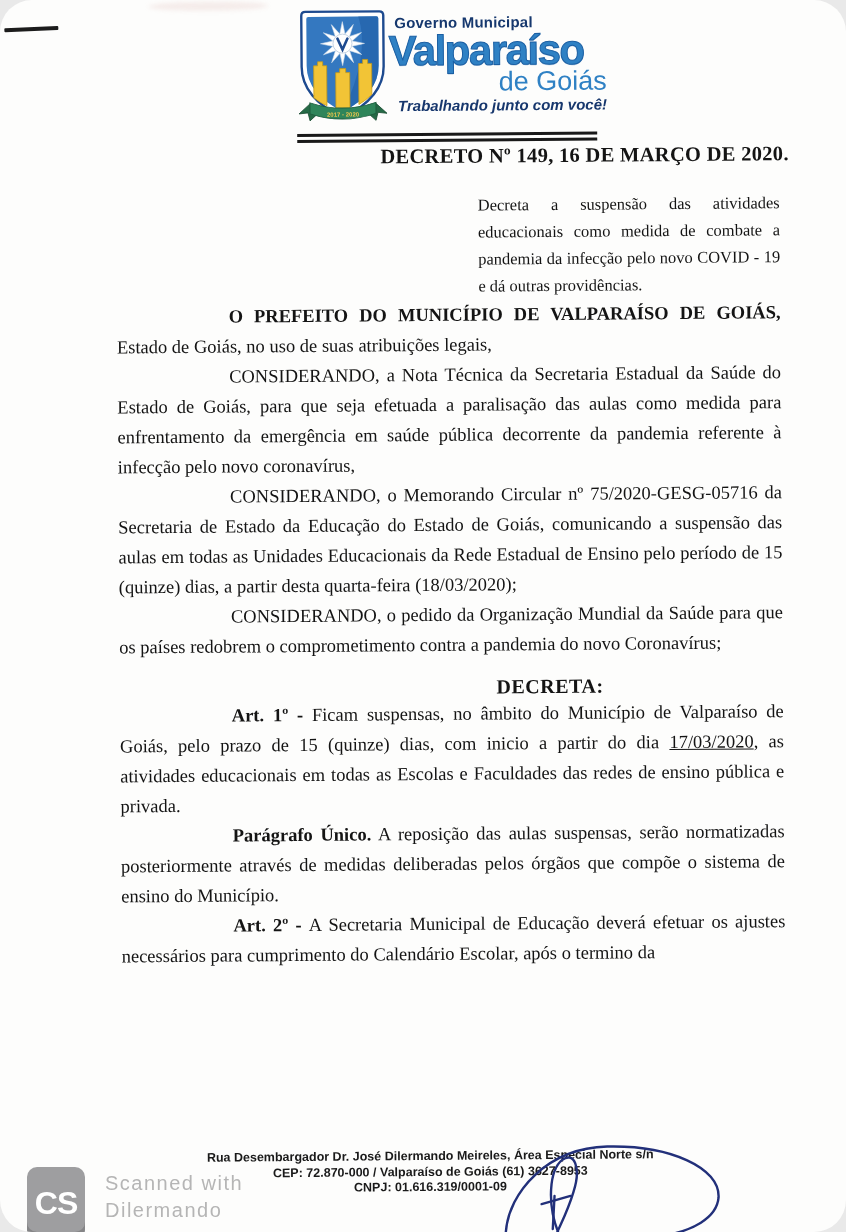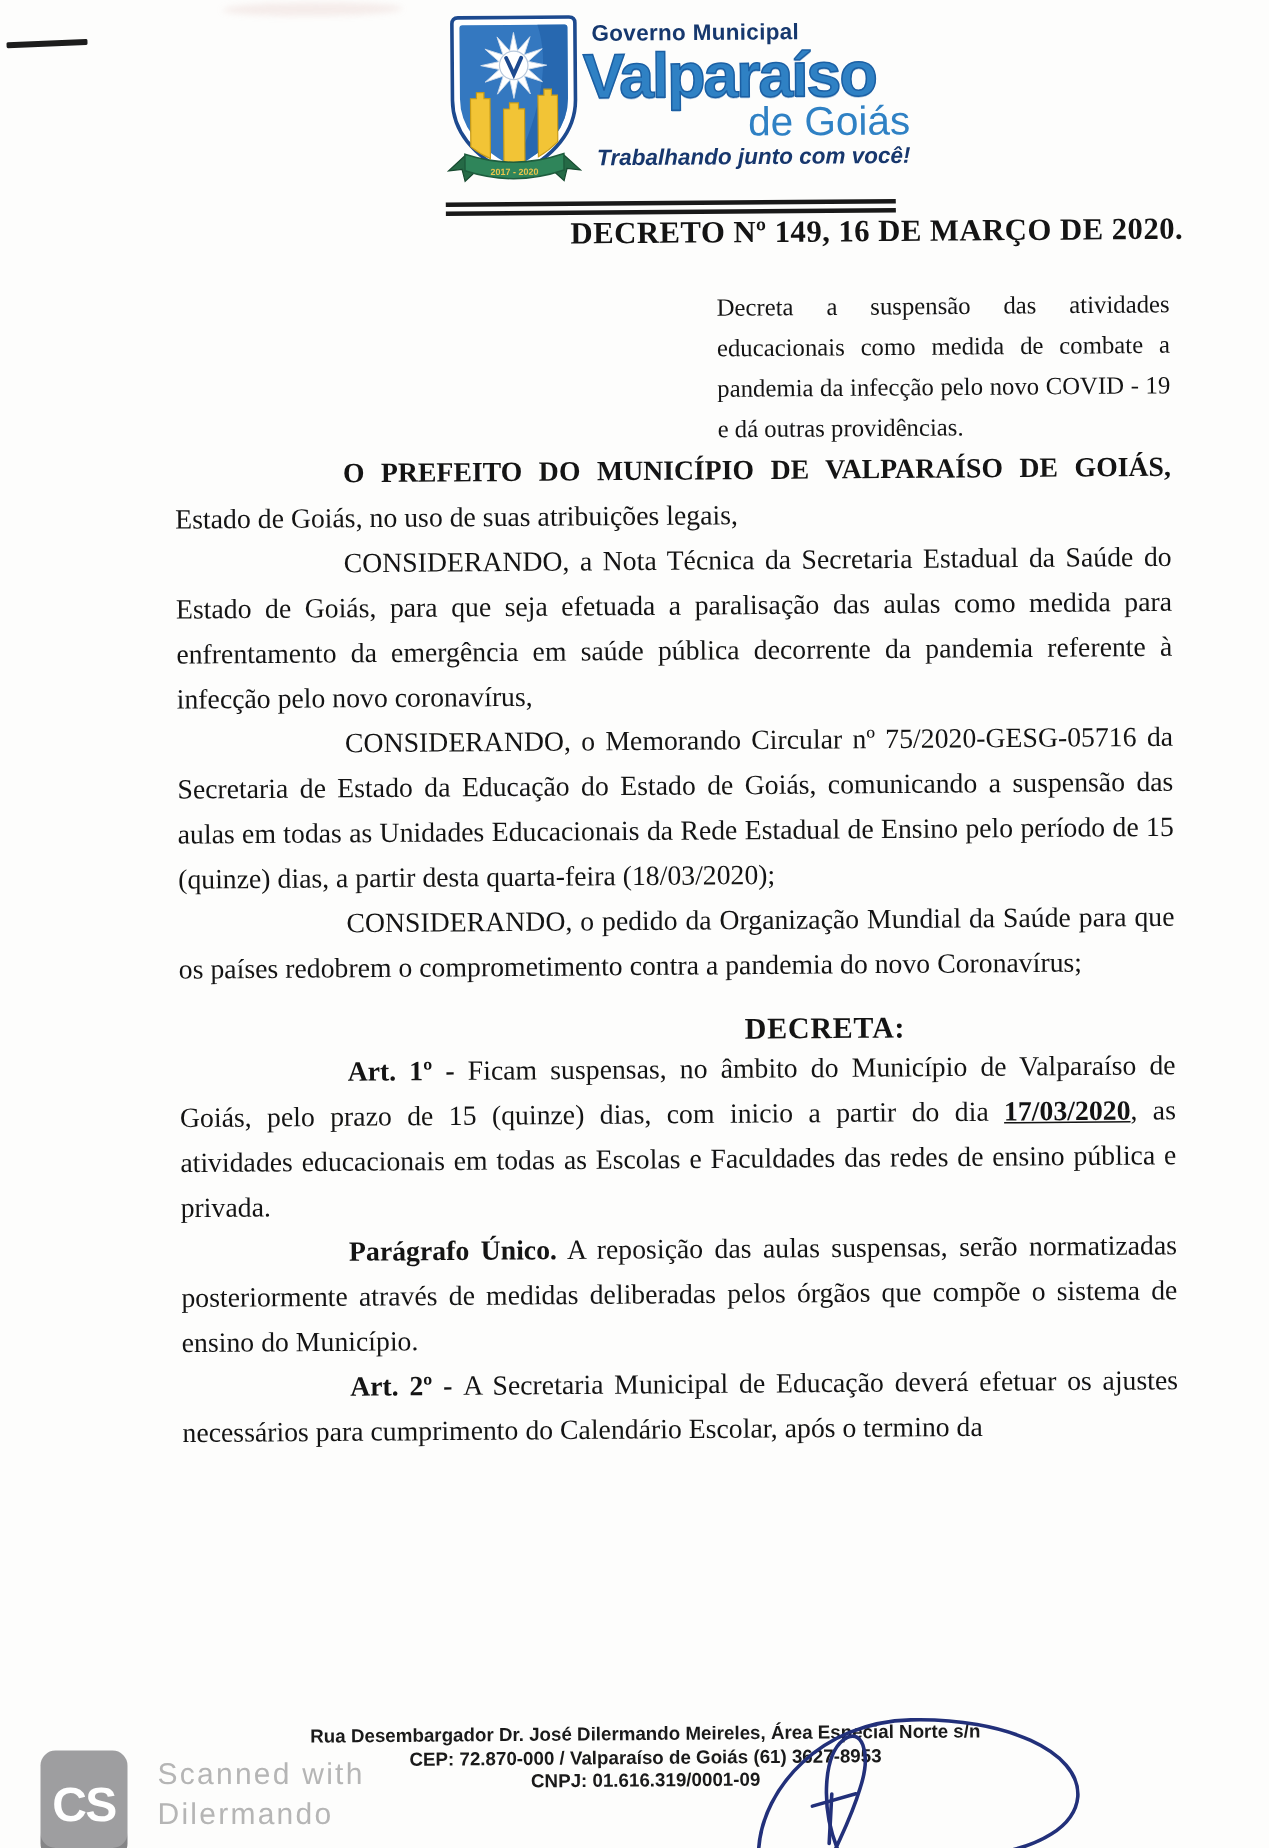--- a/index.html
+++ b/index.html
@@ -1,19 +1,19 @@
 <!DOCTYPE html>
 <html lang="pt"><head>
 <meta charset="utf-8">
 <style>
   html,body{margin:0;padding:0;}
   body{background:#e9e9e9;font-family:"Liberation Serif",serif;}
   #page{
     position:relative;width:846px;height:1232px;margin:0 auto;
-    background:#fdfdfc;overflow:hidden;
+    background:#fdfdfc;overflow:hidden;border-radius:32px;
   }
   #scan{position:absolute;inset:0;transform:rotate(-0.45deg);transform-origin:50% 40%;}
 
   
   .corner-dash{position:absolute;left:8px;top:24px;width:54px;height:4px;background:#1c1c1c;transform:rotate(-2deg);border-radius:1px;}
   .top-smudge{position:absolute;left:152px;top:0;width:120px;height:9px;background:rgba(205,150,140,.16);filter:blur(2px);border-radius:50%;}
 
   
   .header{position:absolute;left:300px;top:8px;width:310px;}
   .logo-row{display:flex;align-items:flex-start;}
@@ -32,21 +32,21 @@
   p.body-par{font-size:18.5px;line-height:30px;text-align:justify;text-indent:112px;margin:0;}
   .mt-preamble{margin-top:20px;}
   .mt-c1{margin-top:25px;}
   .mt-c2{margin-top:16px;}
   .mt-c3{margin-top:20px;}
   .decreta{margin-top:16px;margin-left:377px;font-size:20px;font-weight:700;letter-spacing:.5px;}
   .mt-a1{margin-top:28px;}
   .mt-pu{margin-top:14px;}
   .mt-a2{margin-top:18px;}
   .b{font-weight:700;}
-  .bu{font-weight:700;text-decoration:underline;}
+  .bu{font-weight:400;text-decoration:underline;}
 
   
   .doc-footer{position:absolute;left:135px;top:1149px;width:580px;text-align:center;
     font-family:"Liberation Sans",sans-serif;font-weight:700;font-size:12.5px;line-height:15.5px;color:#1a1a1a;}
 
   
   .signature-svg{position:absolute;left:470px;top:1135px;}
 
   
   .cam-watermark{position:absolute;left:27px;top:1167px;display:flex;align-items:flex-start;font-family:"Liberation Sans",sans-serif;}

